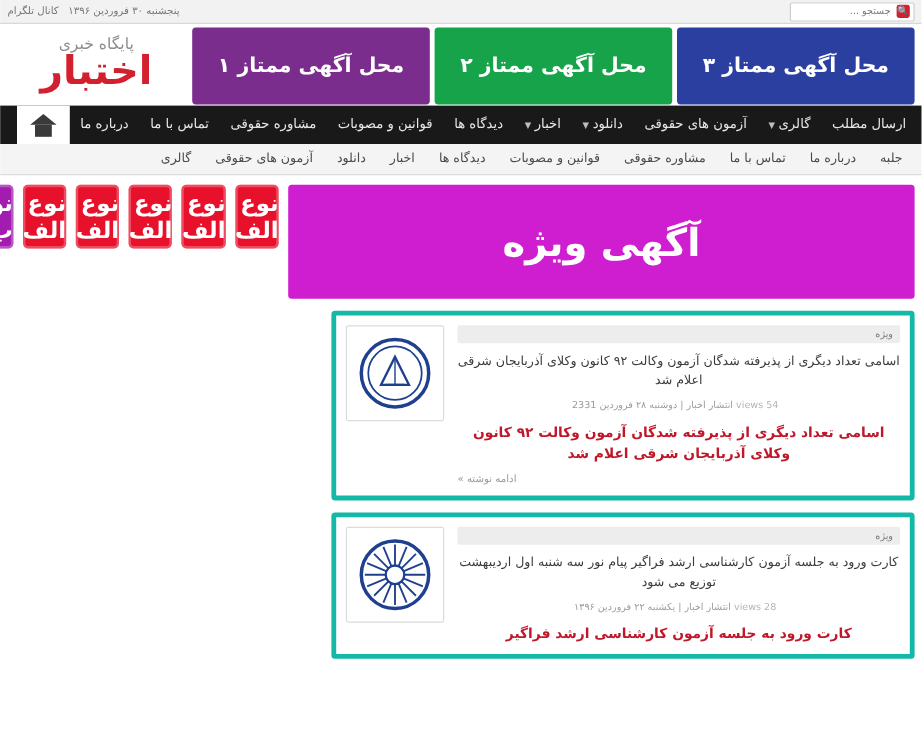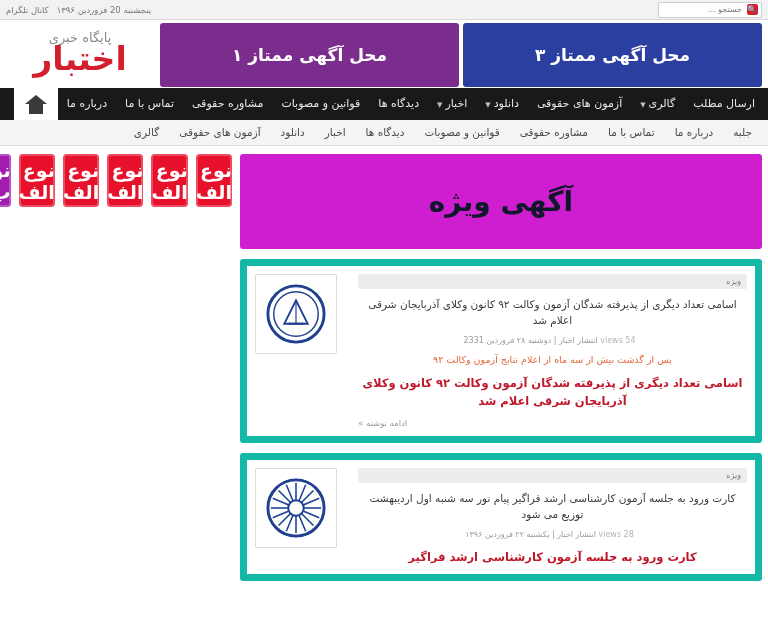--- a/index.html
+++ b/index.html
@@ -101,26 +101,26 @@
   .ad-box{
     height:53px;border-radius:4px;display:flex;align-items:center;justify-content:center;
     color:#fff;font-size:19px;font-weight:bold;box-shadow:inset 0 0 0 2px rgba(255,255,255,.25);
   }
   .ad-red{background:#e8112b;}
   .ad-green{background:#a21caf;}
 
   .special-head{
     background:#cf1ecf;height:95px;border-radius:3px;
     display:flex;align-items:center;justify-content:center;
-    color:#0f172a;font-size:28px;font-weight:bold;letter-spacing:1px;
+    color:#ffffff;font-size:32px;font-weight:bold;letter-spacing:1px;
   }
 
   .article{
-    border:7px solid #14b8a6;border-radius:3px;background:#fff;
-    padding:8px;display:flex;gap:21px;box-sizing:border-box;
+    border:4px solid #14b8a6;border-radius:3px;background:#fff;
+    padding:8px;display:flex;gap:11px;box-sizing:border-box;margin-left:36px;
   }
   .thumb{
     width:80px;min-width:80px;height:78px;border:1px solid #dcdcdc;border-radius:2px;
     display:flex;align-items:center;justify-content:center;background:#fff;
   }
   .seal{width:62px;height:62px;display:block;}
   .art-body{flex:1;min-width:0;}
   .bar-ribbon{
     height:15px;background:#ededed;border-radius:2px;display:flex;align-items:center;
     justify-content:flex-start;padding:0 6px;box-sizing:border-box;
@@ -153,28 +153,29 @@
 <div class="page">
 
   <div class="topbar">
     <div class="right-grp">
       <div class="search-box">
         <span class="ic-search">🔍</span>
         <input type="text" placeholder="جستجو ..." style="">
       </div>
     </div>
     <div class="left-grp">
-      <span class="tline">پنجشنبه 20 فروردین ۱۳۹۶</span>
+      <span class="tline">پنجشنبه ۳۰ فروردین ۱۳۹۶</span>
       <span class="tline">کانال تلگرام</span>
     </div>
   </div>
 
   <div class="brandrow">
     <div class="banners">
       <div class="banner b3">محل آگهی ممتاز ۳</div>
+      <div class="banner b2">محل آگهی ممتاز ۲</div>
       <div class="banner b1">محل آگهی ممتاز ۱</div>
     </div>
     <div class="logo">
       <div class="sub">پایگاه خبری</div>
       <div class="main">اختبار</div>
     </div>
   </div>
 
   <div class="nav-dark">
     <ul>
@@ -221,21 +222,20 @@
       <div class="article">
         <div class="art-body">
           <div class="bar-ribbon">
             <span class="tag">ویژه</span>
           </div>
           <div class="art-title">اسامی تعداد دیگری از پذیرفته شدگان آزمون وکالت ۹۲ کانون وکلای آذربایجان شرقی اعلام شد</div>
           <div class="art-meta">
             <span class="views">views 54</span>
             <span>انتشار اخبار | دوشنبه ۲۸ فروردین 2331</span>
           </div>
-          <div class="art-sub">پس از گذشت بیش از سه ماه از اعلام نتایج آزمون وکالت ۹۲</div>
           <div class="art-lead">اسامی تعداد دیگری از پذیرفته شدگان آزمون وکالت ۹۲ کانون وکلای آذربایجان شرقی اعلام شد</div>
           <div class="art-more">ادامه نوشته »</div>
         </div>
         <div class="thumb">
           <svg class="seal" viewBox="0 0 64 64">
             <circle cx="32" cy="32" r="29" fill="none" stroke="#1f3f8f" stroke-width="3"></circle>
             <circle cx="32" cy="32" r="23" fill="none" stroke="#1f3f8f" stroke-width="1.5"></circle>
             <path d="M20 42 L32 18 L44 42 Z" fill="none" stroke="#1f3f8f" stroke-width="2"></path>
             <path d="M24 42 h16" stroke="#1f3f8f" stroke-width="2"></path>
             <path d="M32 18 v24" stroke="#1f3f8f" stroke-width="1.2"></path>

